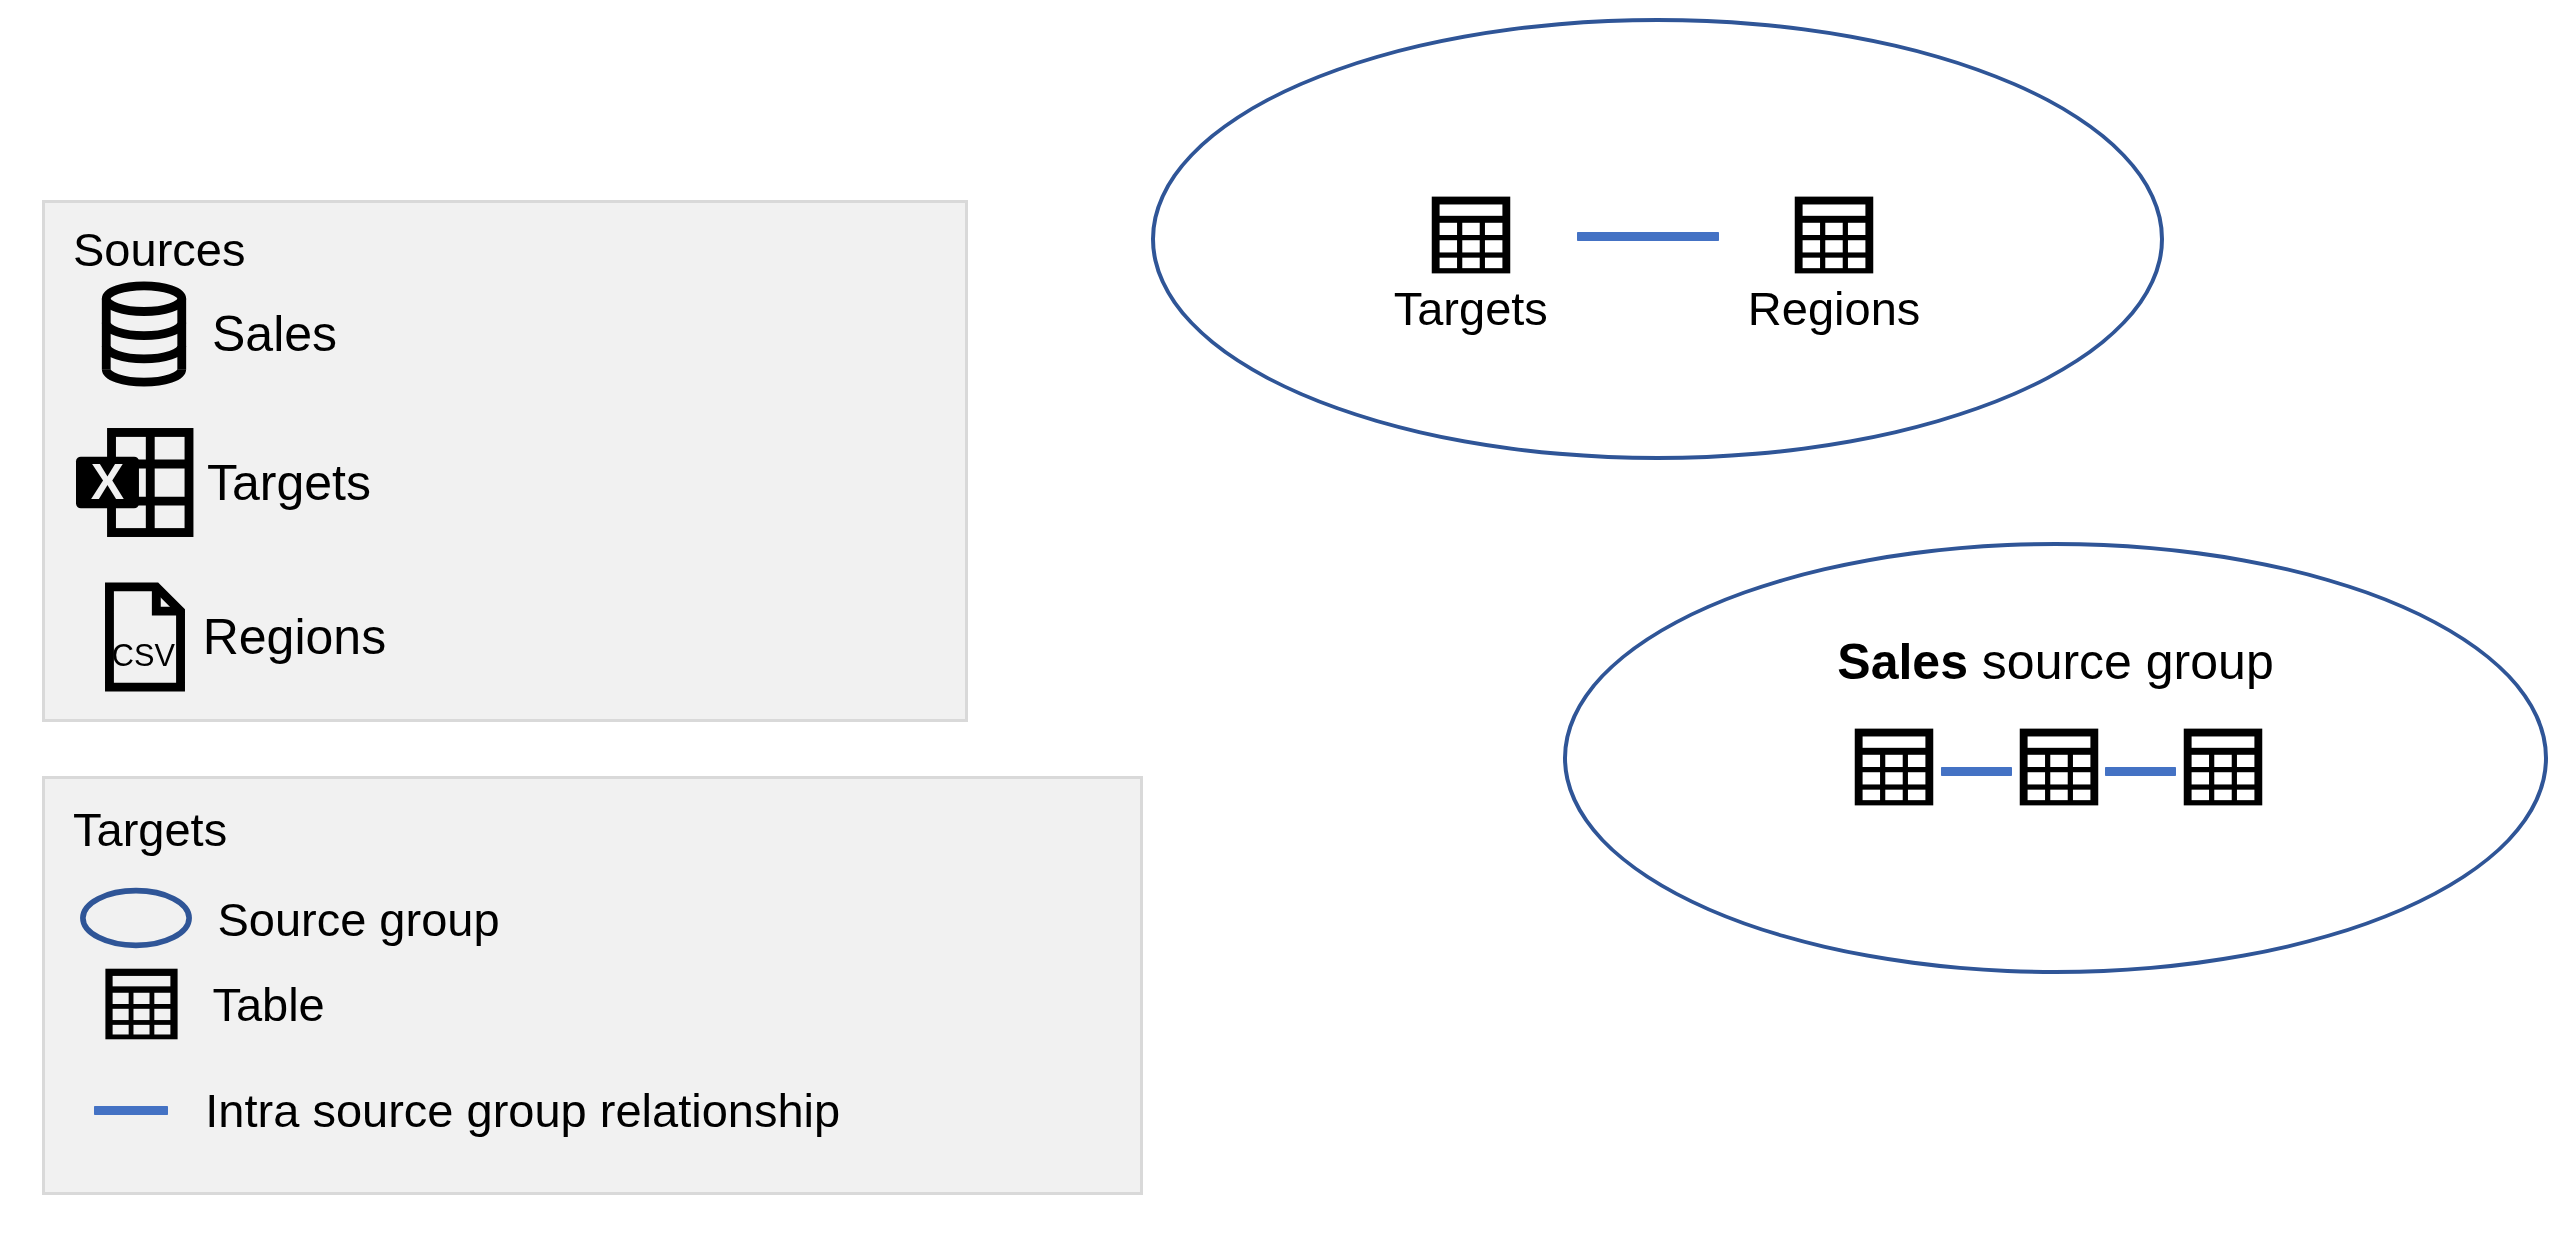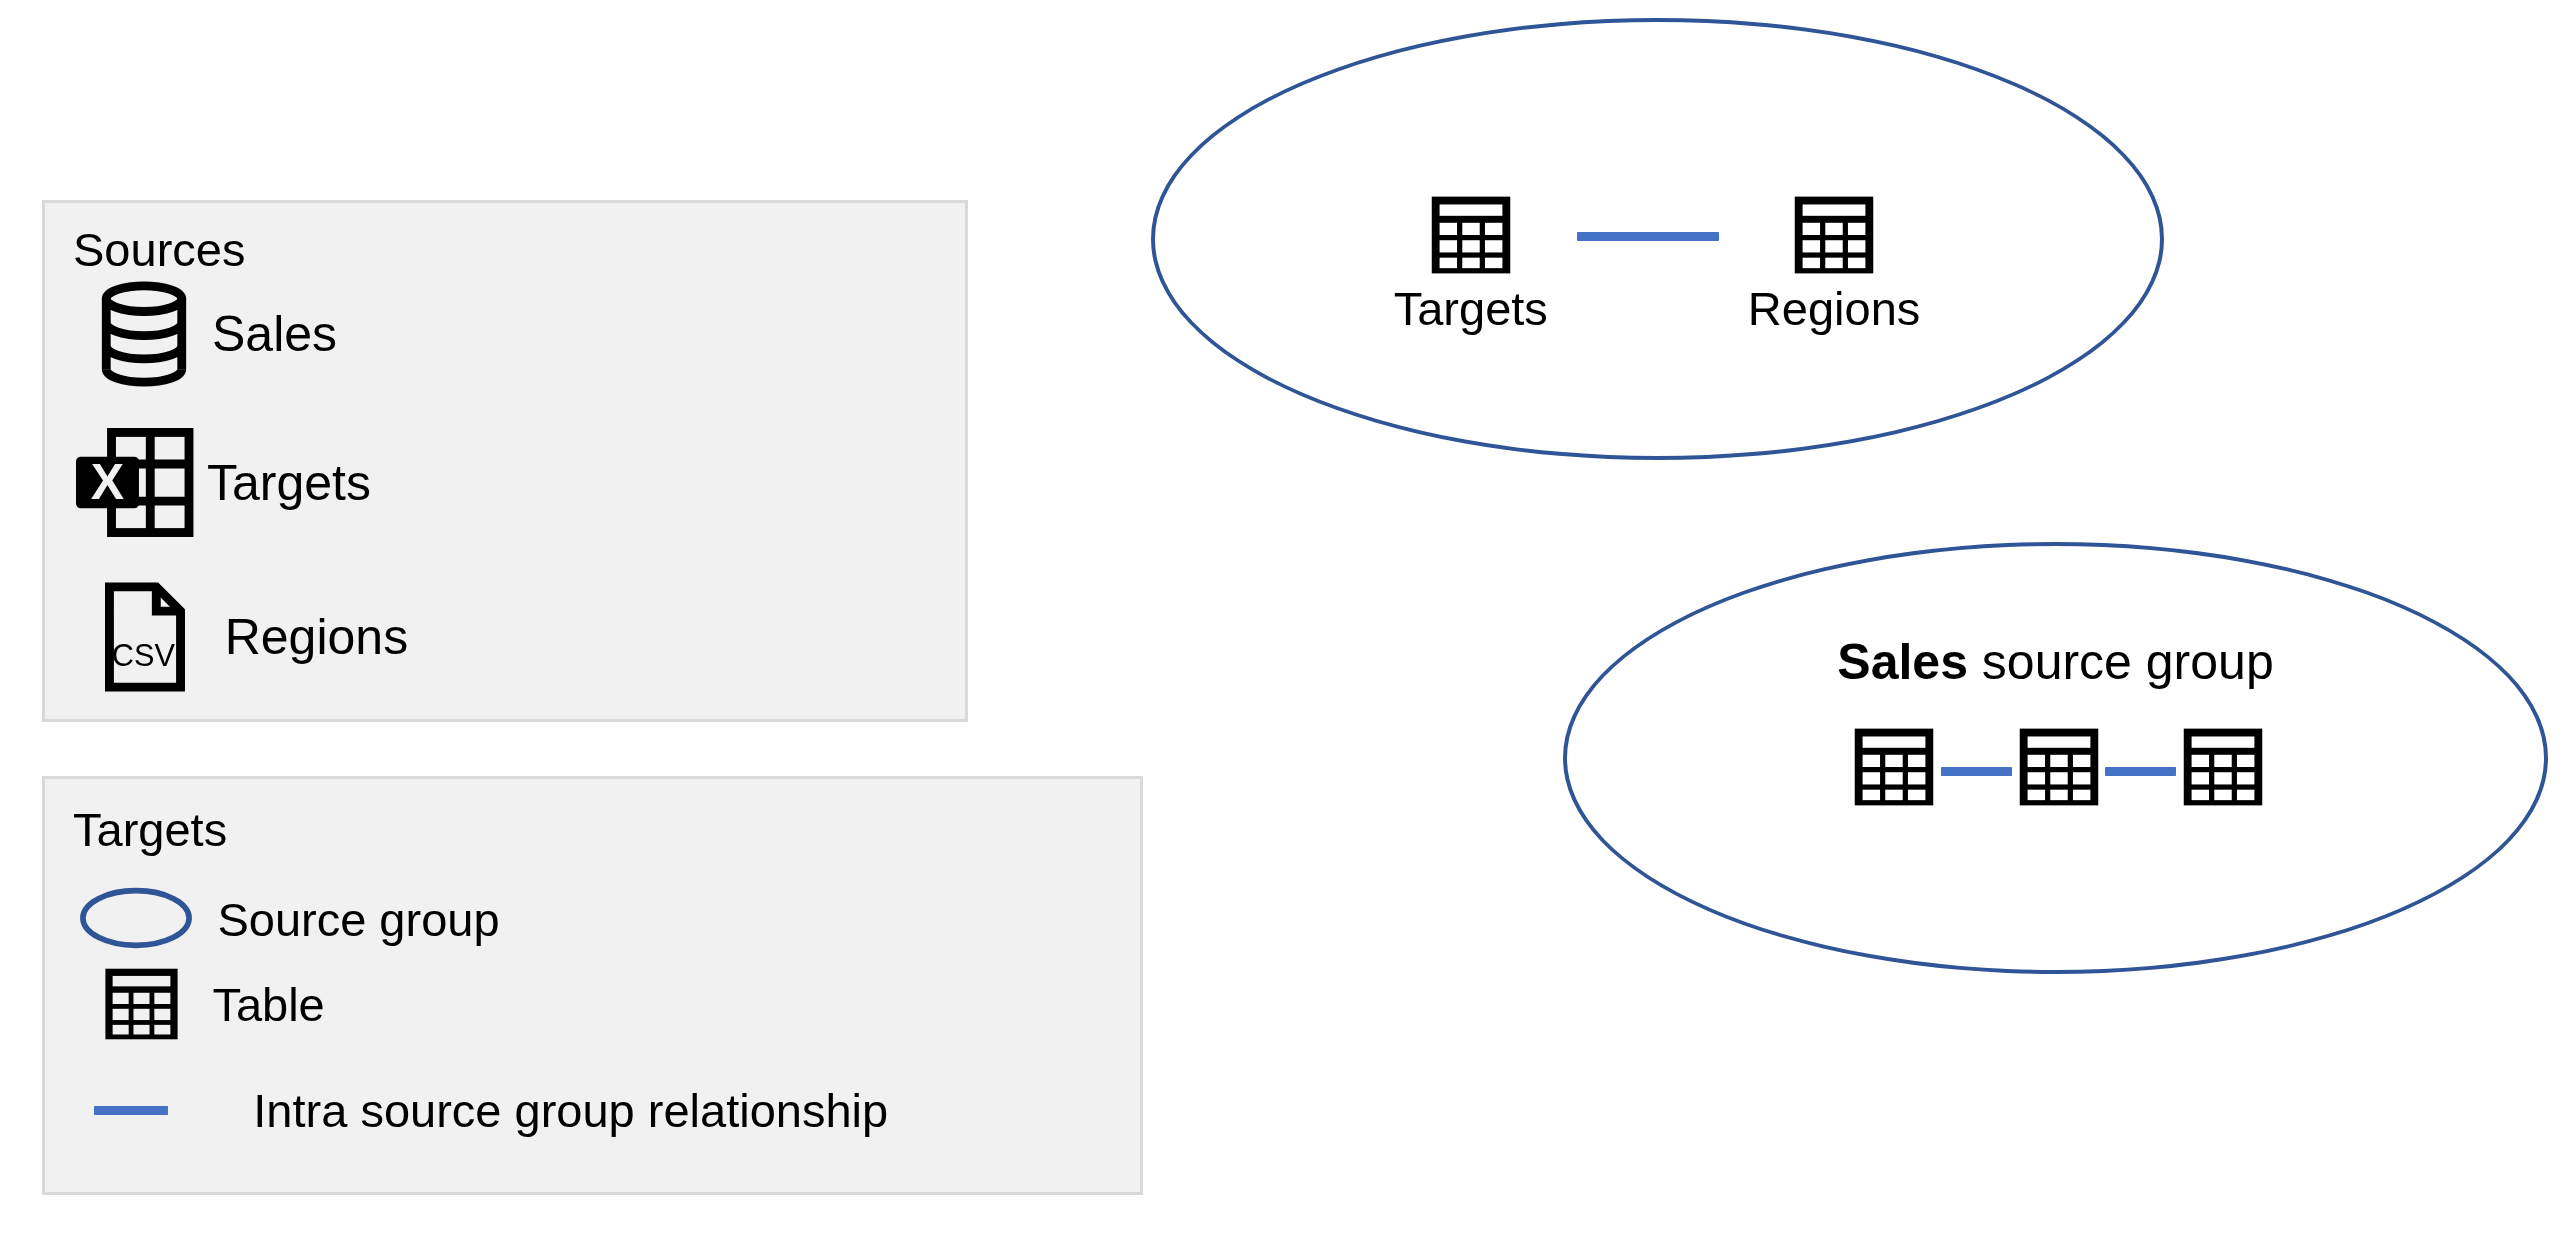--- a/index.html
+++ b/index.html
@@ -163,21 +163,21 @@
         <path d="M50 47 H146" stroke="#000000" stroke-width="11"></path>
         <path d="M50 93 H146" stroke="#000000" stroke-width="11"></path>
 
         <rect x="6" y="38" width="78" height="64" rx="6" fill="#000000"></rect>
         <text x="45" y="90" font-family="'Liberation Sans', sans-serif" font-size="62" font-weight="700" fill="#F1F1F1" text-anchor="middle">X</text>
       </svg>
     </span>
     <span class="src-label" style="margin-left:13px;">Targets</span>
   </div>
 
-  <div class="src-row" style="left:103px; top:582px;gap:22px;">
+  <div class="src-row" style="left:103px; top:582px;">
     <span style="width:90px;">
       <svg class="csv-icon" width="84" height="110" viewBox="0 0 104 136" aria-hidden="true">
         <path d="M8 6 H66 L96 36 V130 H8 Z" fill="none" stroke="#000000" stroke-width="11"></path>
         <path d="M66 6 V36 H96" fill="none" stroke="#000000" stroke-width="11"></path>
         <text x="50" y="104" font-family="'Liberation Sans', sans-serif" font-size="38" fill="#000000" text-anchor="middle">CSV</text>
       </svg>
     </span>
     <span class="src-label" style="margin-left:9.7px;">Regions</span>
   </div>
 
@@ -207,21 +207,21 @@
         <rect x="38" y="53" width="20" height="14" fill="#F1F1F1"></rect>
         <rect x="64" y="53" width="20" height="14" fill="#F1F1F1"></rect>
         <rect x="12" y="73" width="20" height="12" fill="#F1F1F1"></rect>
         <rect x="38" y="73" width="20" height="12" fill="#F1F1F1"></rect>
         <rect x="64" y="73" width="20" height="12" fill="#F1F1F1"></rect>
       </svg>
     </span>
     <span class="legend-label" style="margin-left:19.4px;">Table</span>
   </div>
 
-  <div class="legend-row" style="left:94px; top:1087px;gap:48px;">
+  <div class="legend-row" style="left:94px; top:1087px;">
     <span style="width:100px; display:flex; align-items:center;">
       <span class="legend-line"></span>
     </span>
     <span class="legend-label" style="margin-left:11.3px;">Intra source group relationship</span>
   </div>
 
   <div class="group" style="left:1151px; top:18px; width:1013px; height:442px;">
     <div class="group-ellipse"></div>
 
 

